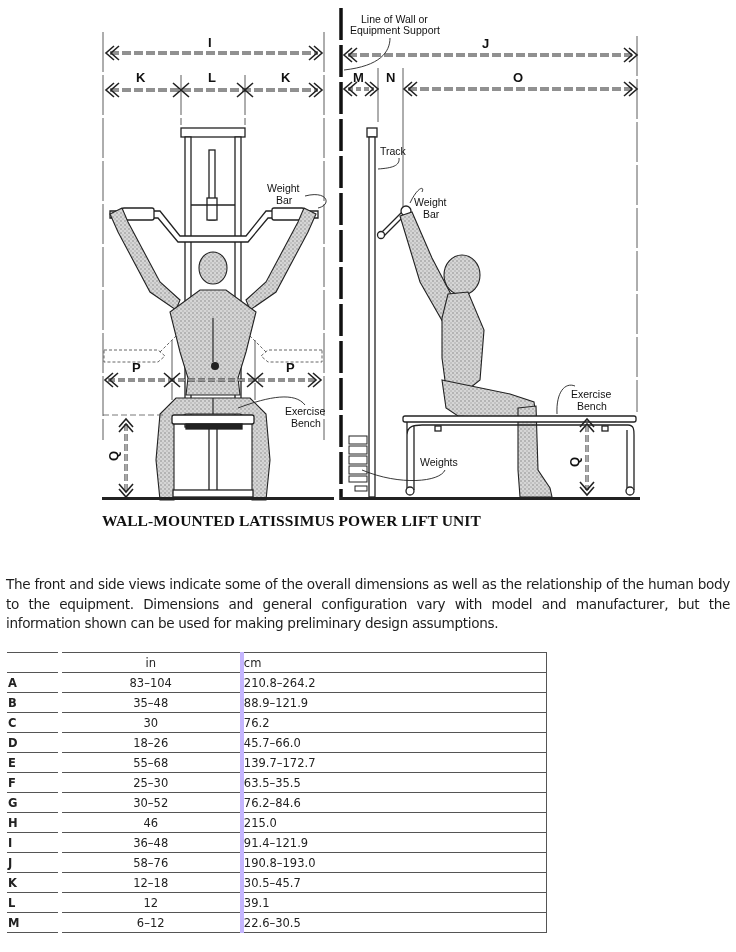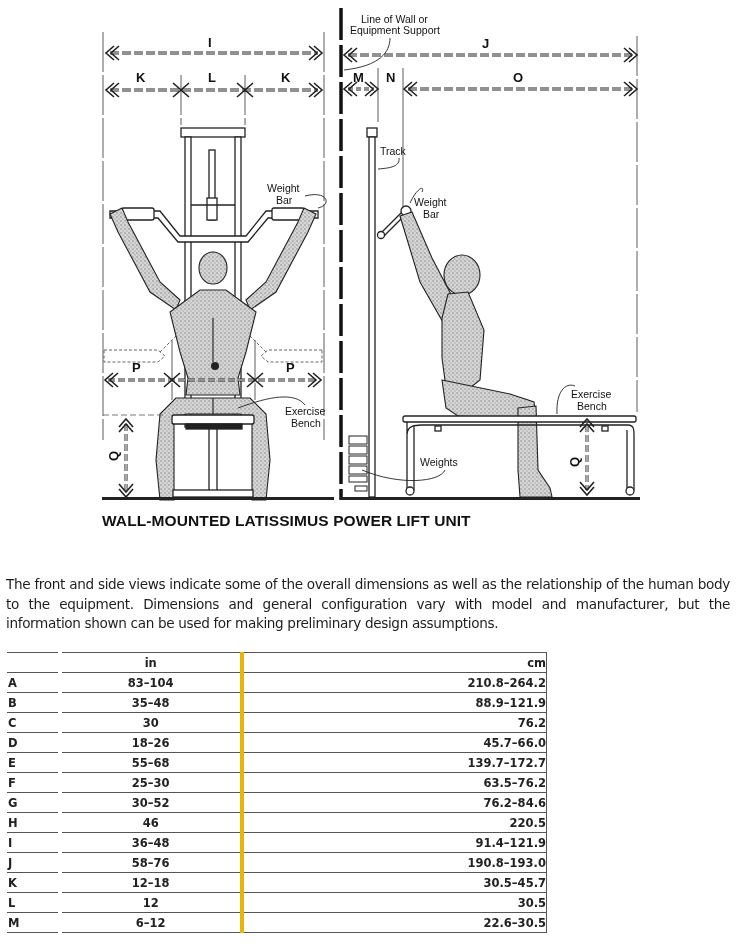--- a/index.html
+++ b/index.html
@@ -1,28 +1,28 @@
 <!DOCTYPE html>
 <html><head>
 <meta charset="utf-8">
 <style>
   html, body { margin: 0; padding: 0; background: #ffffff; }
   body { width: 736px; height: 952px; position: relative; overflow: hidden; color: #1a1a1a; }
   .figure { position: absolute; left: 0; top: 0; width: 736px; height: 540px; }
   .figure svg { display: block; }
   .dimlabel { font-family: "Liberation Sans", sans-serif; font-weight: bold; font-size: 13px; fill: #111; }
   .callout { font-family: "Liberation Sans", sans-serif; font-size: 10.5px; fill: #111; }
-  .caption { position: absolute; left: 102px; top: 512px; font-family: Liberation Sans, sans-serif; font-weight: bold; font-size: 15.5px; letter-spacing: 0.1px; color: #111; white-space: nowrap; }
+  .caption { position: absolute; left: 102px; top: 512px; font-family: Liberation Serif, serif; font-weight: bold; font-size: 15.5px; letter-spacing: 0.1px; color: #111; white-space: nowrap; }
   .desc { position: absolute; left: 6px; top: 551px; width: 724px; font-family: "DejaVu Sans", sans-serif; font-size: 13.6px; line-height: 19.5px; text-align: justify; color: #1e1e1e; letter-spacing: -0.35px; margin-top: 24px; }
   .dimtable { position: absolute; left: 7px; top: 652px; width: 540px; border-collapse: collapse; font-family: "DejaVu Sans", sans-serif; font-size: 11.5px; color: #222; }
-  .dimtable td, .dimtable th { height: 19px; padding: 0; border-top: 1.5px solid #555; font-weight: bold; }
+  .dimtable td, .dimtable th { height: 19px; padding: 0; border-top: 1.5px solid #555; font-weight: normal; }
   .dimtable tr:last-child td { border-bottom: 1.5px solid #555; }
   .dimtable .c-key { width: 50px; text-align: left; font-weight: bold; padding-left: 1px; }
   .dimtable .c-in { width: 180px; text-align: center; border-left: 4px solid #fff; }
-  .dimtable .c-cm { width: 305px; text-align: right; border-left: 4px solid #eab308; border-right: 1.5px solid #555; }
+  .dimtable .c-cm { width: 305px; text-align: left; border-left: 4px solid #c4b5fd; border-right: 1.5px solid #555; }
 </style>
 </head>
 <body>
 
 <div class="figure">
 <svg width="736" height="540" viewBox="0 0 736 540" xmlns="http://www.w3.org/2000/svg">
   <defs>
     <pattern id="stipple" width="4" height="4" patternUnits="userSpaceOnUse">
       <rect width="4" height="4" fill="#d6d6d6"></rect>
       <circle cx="1" cy="1" r="0.8" fill="#8a8a8a"></circle>
@@ -277,51 +277,51 @@
         <td class="c-cm">45.7–66.0</td>
       </tr>
     <tr>
         <td class="c-key">E</td>
         <td class="c-in">55–68</td>
         <td class="c-cm">139.7–172.7</td>
       </tr>
     <tr>
         <td class="c-key">F</td>
         <td class="c-in">25–30</td>
-        <td class="c-cm">63.5–76.2</td>
+        <td class="c-cm">63.5–35.5</td>
       </tr>
     <tr>
         <td class="c-key">G</td>
         <td class="c-in">30–52</td>
         <td class="c-cm">76.2–84.6</td>
       </tr>
     <tr>
         <td class="c-key">H</td>
         <td class="c-in">46</td>
-        <td class="c-cm">220.5</td>
+        <td class="c-cm">215.0</td>
       </tr>
     <tr>
         <td class="c-key">I</td>
         <td class="c-in">36–48</td>
         <td class="c-cm">91.4–121.9</td>
       </tr>
     <tr>
         <td class="c-key">J</td>
         <td class="c-in">58–76</td>
         <td class="c-cm">190.8–193.0</td>
       </tr>
     <tr>
         <td class="c-key">K</td>
         <td class="c-in">12–18</td>
         <td class="c-cm">30.5–45.7</td>
       </tr>
     <tr>
         <td class="c-key">L</td>
         <td class="c-in">12</td>
-        <td class="c-cm">30.5</td>
+        <td class="c-cm">39.1</td>
       </tr>
     <tr>
         <td class="c-key">M</td>
         <td class="c-in">6–12</td>
         <td class="c-cm">22.6–30.5</td>
       </tr>
   </tbody>
 </table>
 
 </body></html>

